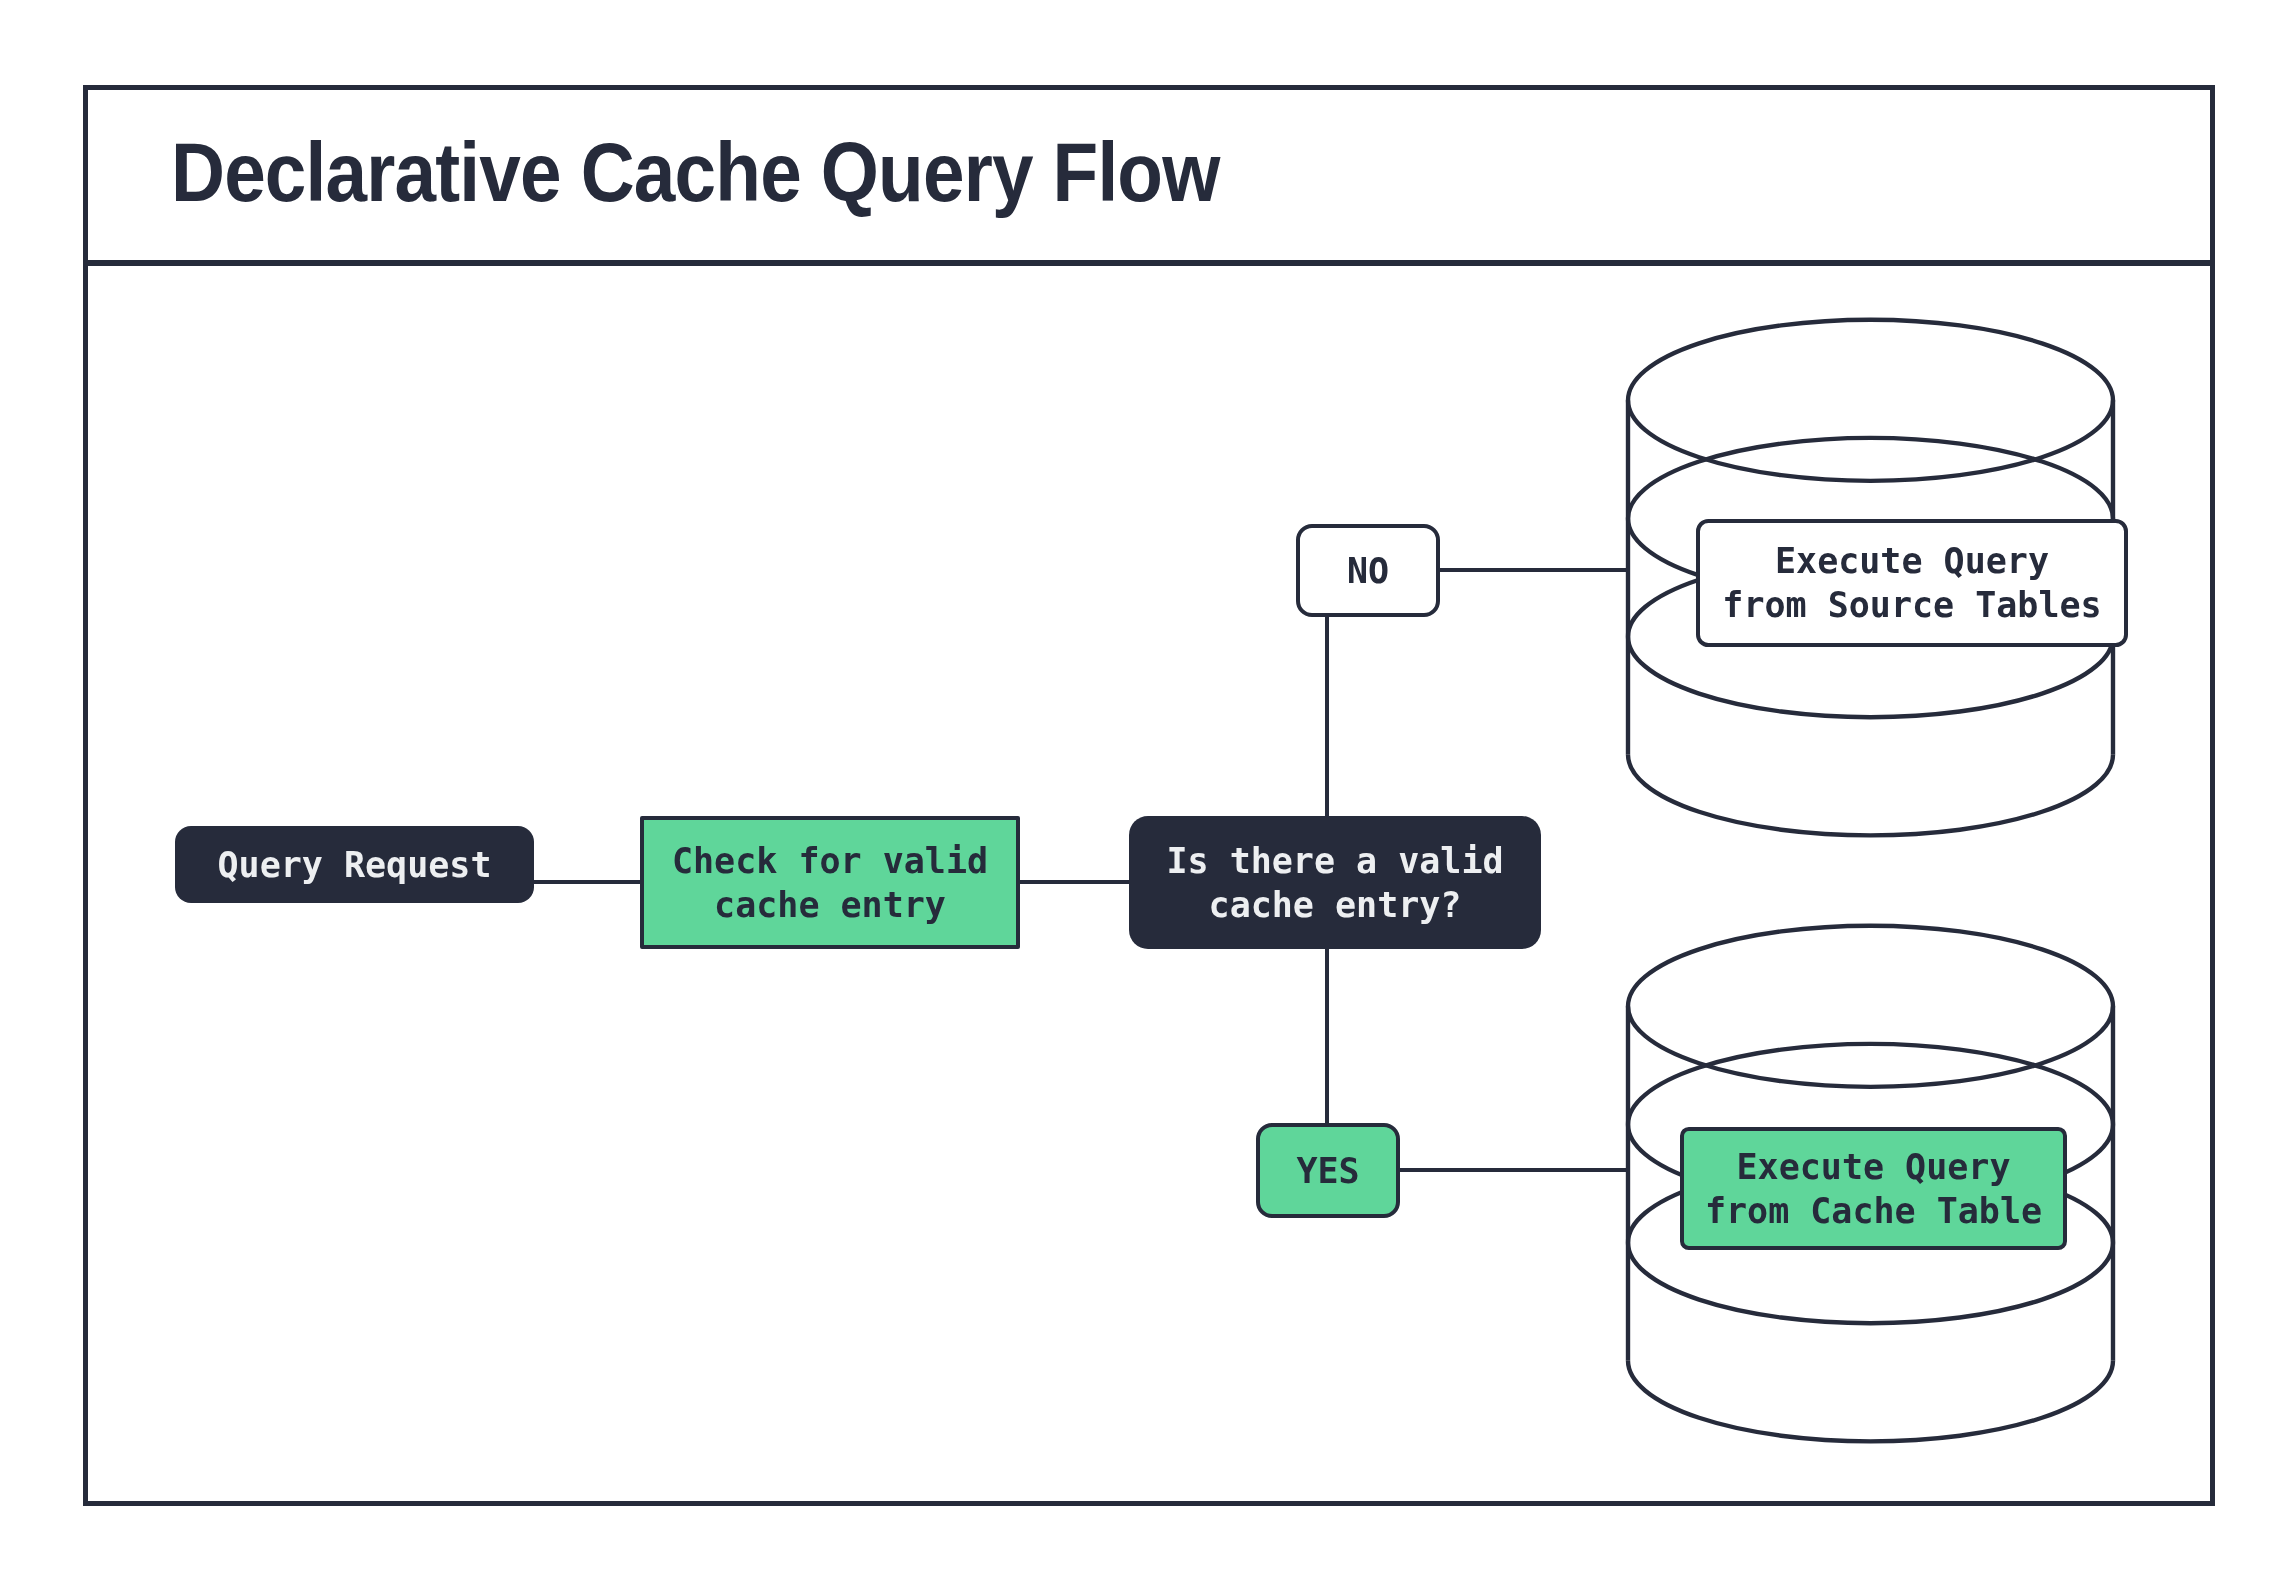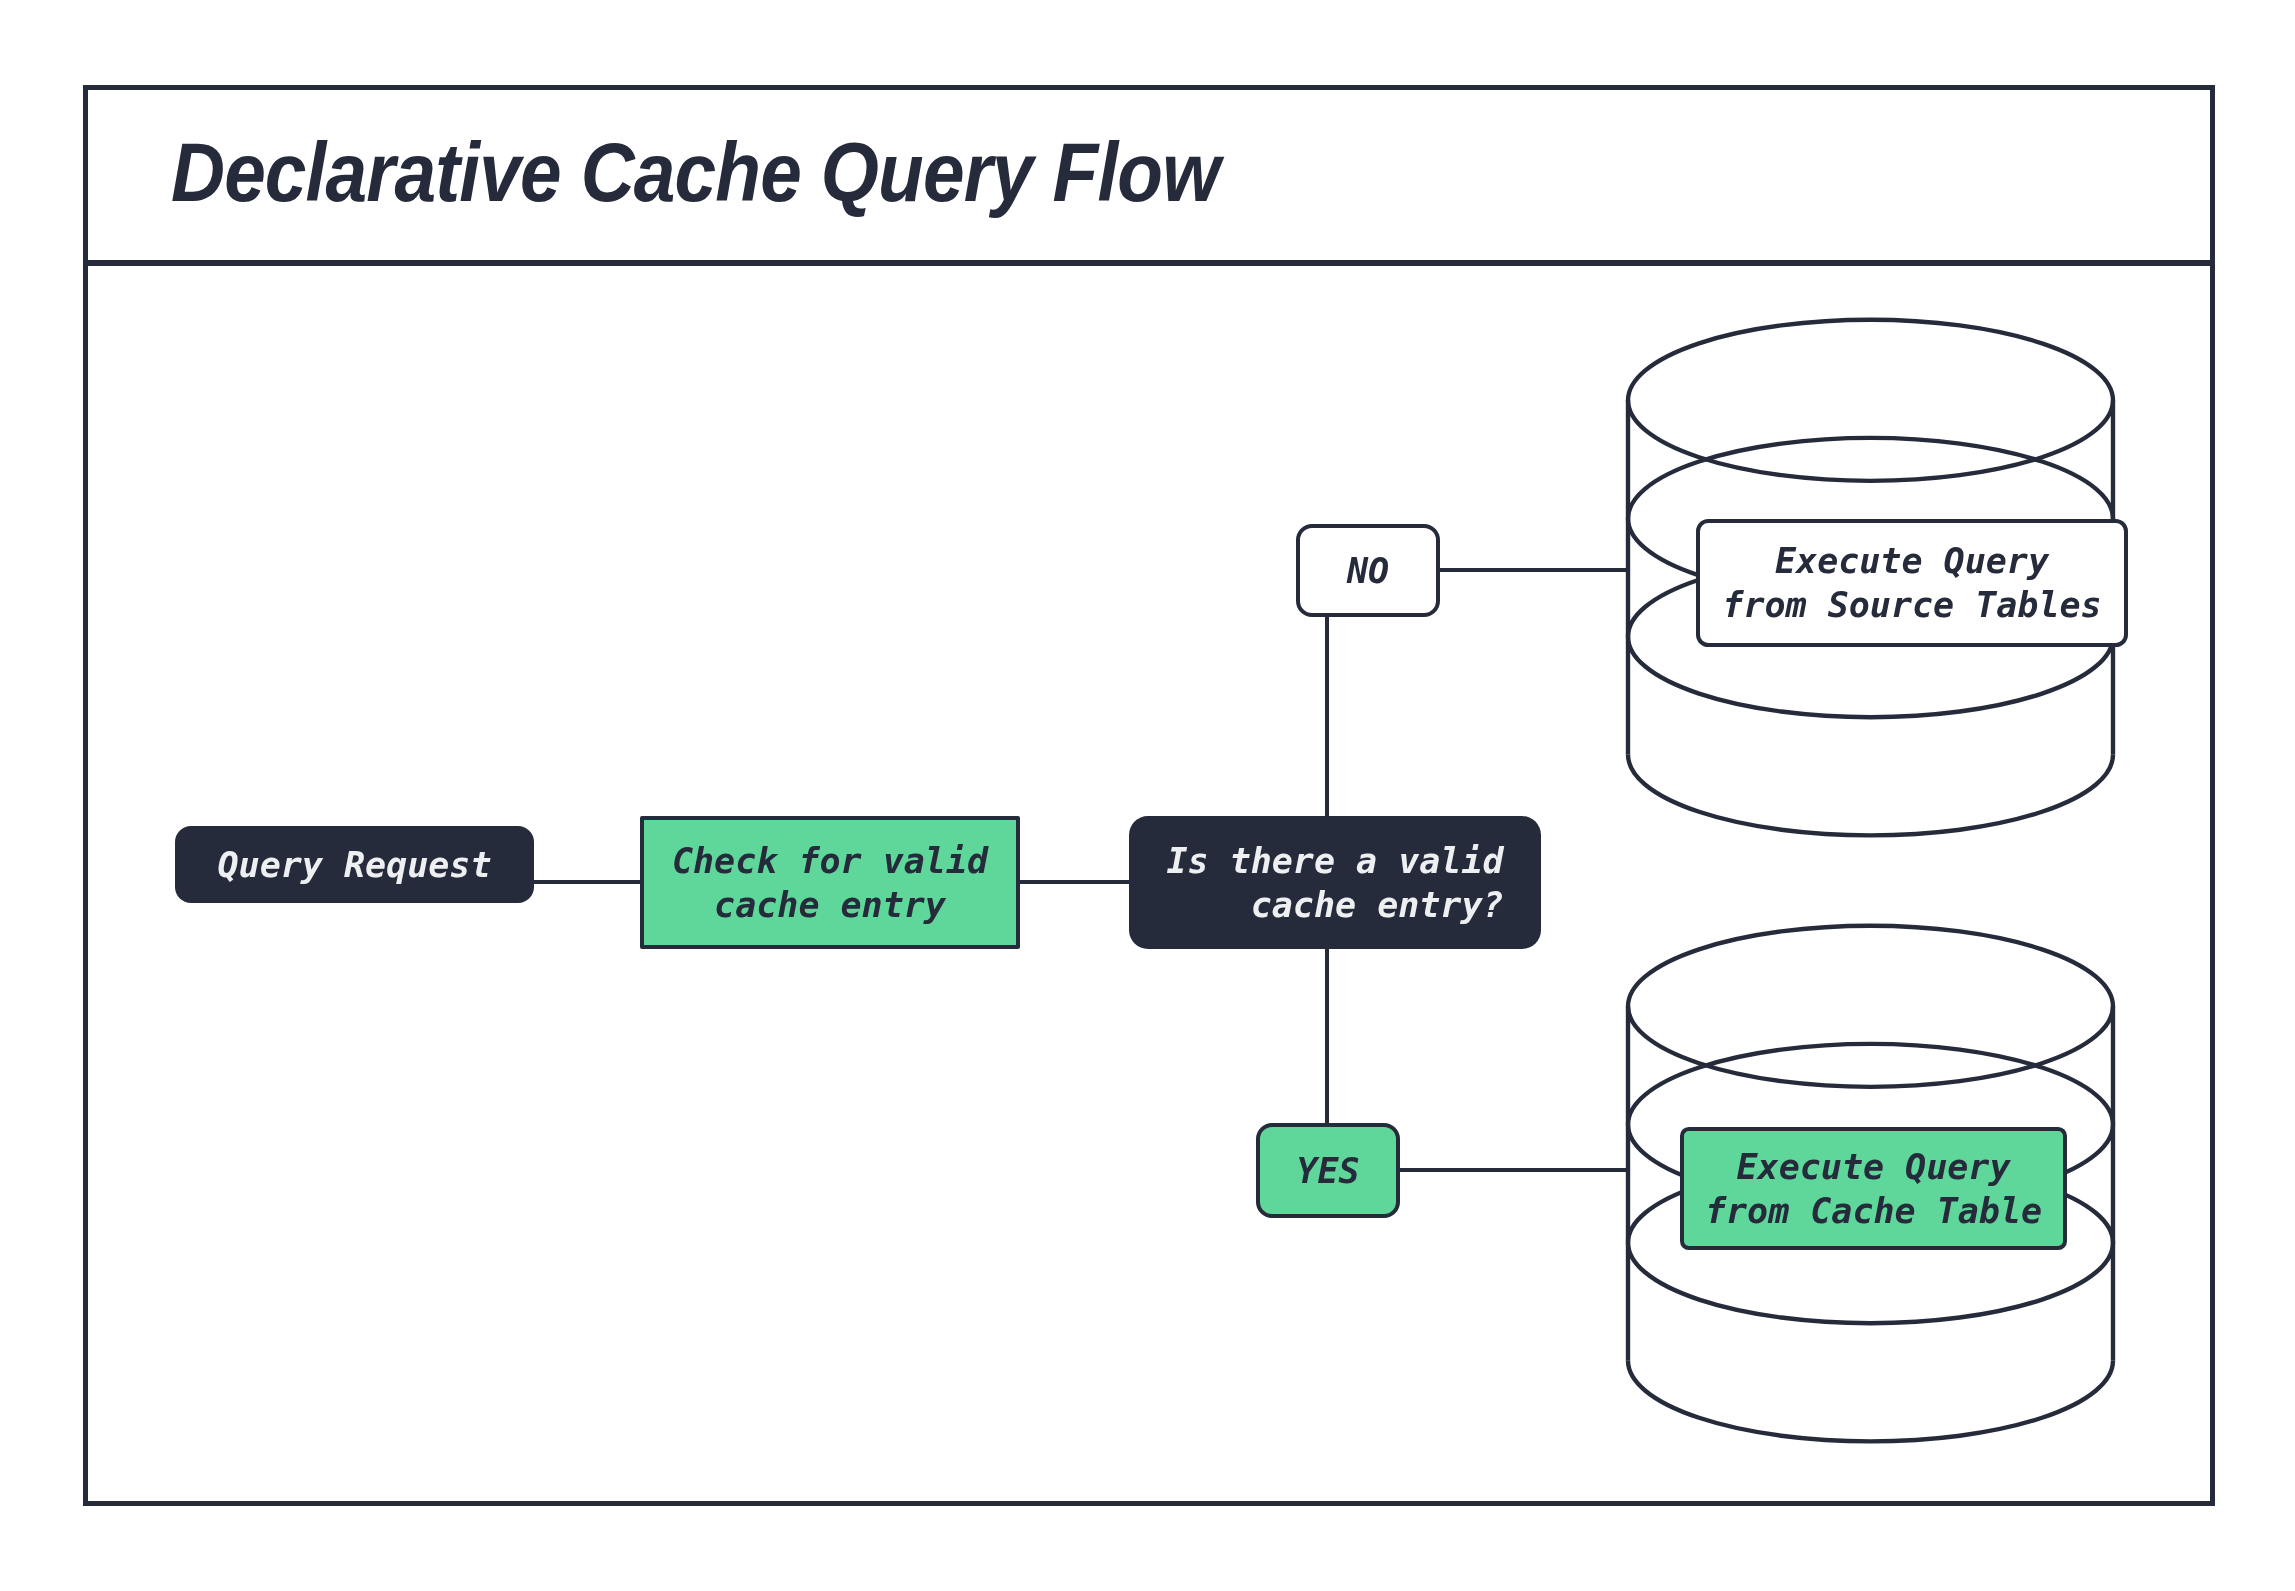--- a/index.html
+++ b/index.html
@@ -1,21 +1,20 @@
 <!DOCTYPE html>
 <html style="--color-dark: #262B3B; --color-green: #5FD69A; --color-light: #EDEFF1; --color-white: #FFFFFF;font-size:14px"><head>
 <meta charset="utf-8">
 <style>
   html, body { margin:0; padding:0; background:#ffffff; }
   .canvas {
     position:relative; width:2295px; height:1591px;
     background:var(--color-white,#ffffff);
     font-family:"DejaVu Sans Mono", monospace;
     overflow:hidden;
-    font-style:italic;
   }
   .frame {
     position:absolute; left:83px; top:85px; width:2132px; height:1421px;
     border:5.3px solid var(--color-dark,#262B3B); box-sizing:border-box;
     background:transparent;
   }
   .title-divider {
     position:absolute; left:83px; top:260px; width:2132px; height:6.1px;
     background:var(--color-dark,#262B3B);
   }
@@ -82,21 +81,21 @@
     <ellipse cx="285" cy="367" rx="277" ry="92"></ellipse>
     <ellipse cx="285" cy="232" rx="277" ry="92"></ellipse>
     <ellipse cx="285" cy="97" rx="277" ry="92"></ellipse>
   </svg>
 
   <div class="node node-dark" style="left:175px; top:826px; width:359px; height:77px;">Query Request</div>
 
   <div class="node node-green" style="left:640px; top:816px; width:380px; height:133px;">Check for valid
 cache entry</div>
 
-  <div class="node node-dark" style="left:1129px; top:816px; width:412px; height:133px; border-radius:19px;text-align:right;">Is there a valid
+  <div class="node node-dark" style="left:1129px; top:816px; width:412px; height:133px; border-radius:19px;">Is there a valid
 cache entry?</div>
 
   <div class="node node-white" style="left:1256px; top:524px; width:144px; height:93px; border-radius:16px;">NO</div>
 
   <div class="node node-green" style="left:1256px; top:1123px; width:144px; height:95px; border-radius:16px;">YES</div>
 
   <div class="node node-white" style="left:1656px; top:519px; width:432px; height:128px; border-radius:12.3px;">Execute Query
 from Source Tables</div>
 
   <div class="node node-green" style="left:1680px; top:1127px; width:387px; height:123px; border-radius:8.8px;">Execute Query

